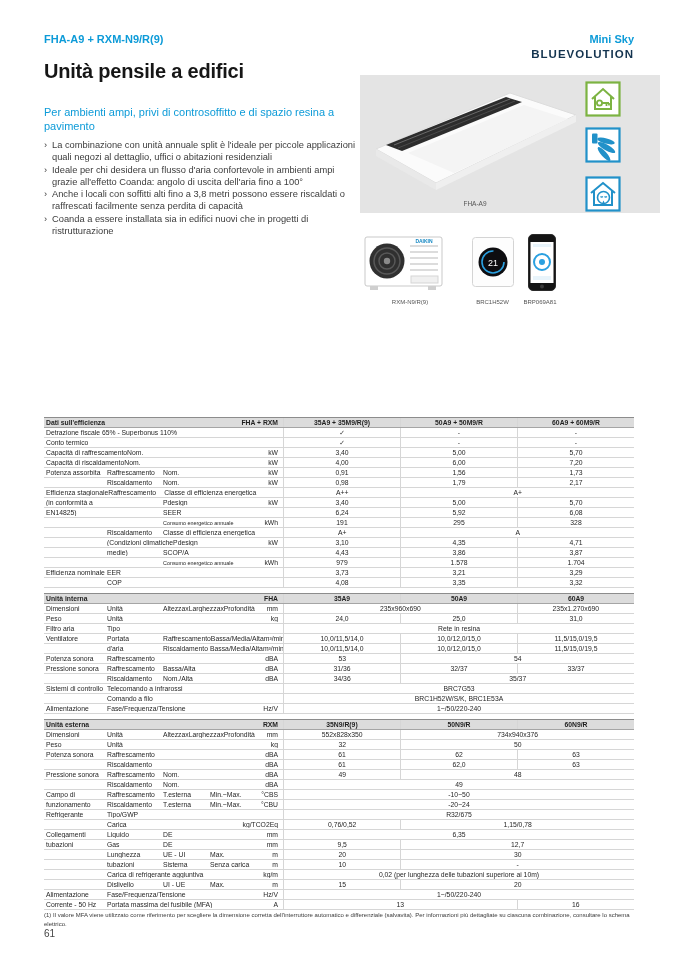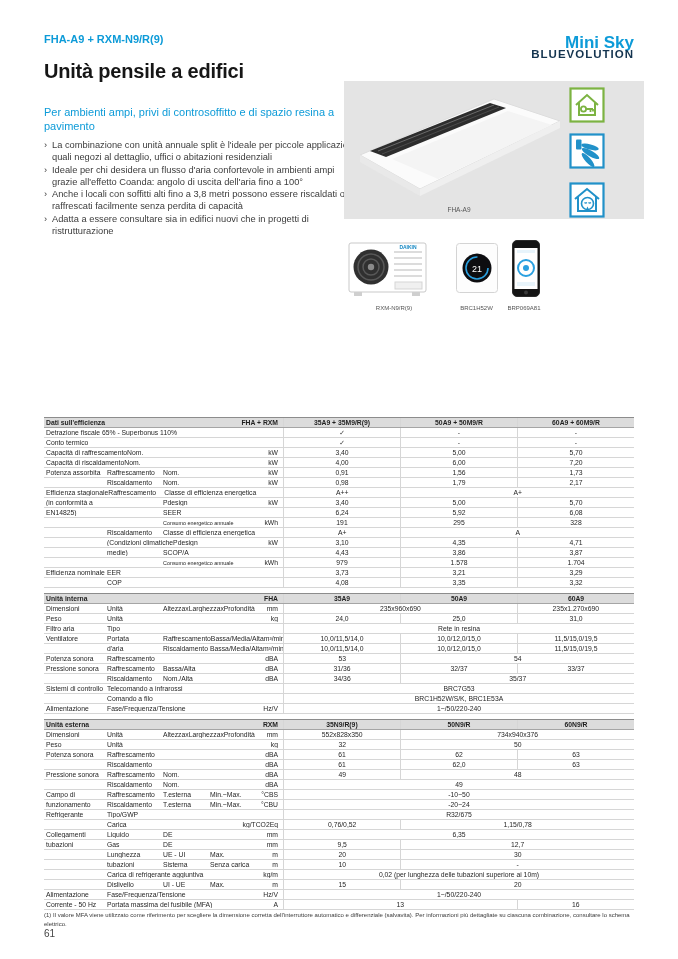--- a/index.html
+++ b/index.html
@@ -4,32 +4,32 @@
 <style>
   html,body{margin:0;padding:0;}
   body{
     width:678px;height:959px;position:relative;background:#ffffff;
     font-family:"Liberation Sans", sans-serif;color:#1f1f1f;overflow:hidden;
   }
   .abs{position:absolute;}
 
   
   .model-combo{left:44px;top:33px;font-size:11px;font-weight:bold;color:#0d9bd8;}
-  .family{right:44px;top:33px;font-size:17px;font-weight:bold;color:#0d9bd8;text-align:right;}
+  .family{right:44px;top:33px;font-size:11px;font-weight:bold;color:#0d9bd8;text-align:right;}
   .brand{right:44px;top:48px;font-size:11.5px;font-weight:bold;color:#14344f;letter-spacing:1px;text-align:right;}
   .title{left:44px;top:60px;font-size:20px;font-weight:bold;color:#161616;letter-spacing:-0.2px;}
   .subtitle{left:44px;top:106px;width:320px;font-size:11px;line-height:1.25;color:#0d9bd8;}
 
   
   .features{left:44px;top:139px;width:318px;margin:0;padding:0;list-style:none;}
   .features li{display:flex;font-size:9.3px;line-height:1.32;color:#3c3c3c;margin:0;}
   .features .marker{width:8px;flex-shrink:0;}
 
   
-  .media{left:344px;top:75px;width:300px;height:235px;margin-top:6px;}
+  .media{left:360px;top:75px;width:300px;height:235px;}
   .photo-bg{left:0;top:0;width:300px;height:138px;background:#e4e4e4;}
   .ceiling-unit{left:4px;top:6px;}
   .indoor-label{left:0;top:125px;width:230px;text-align:center;font-size:6.5px;color:#555;}
   .icon-box{left:225px;width:36px;height:36px;}
   .icon1{top:6px;} .icon2{top:52px;} .icon3{top:101px;}
   .outdoor-unit{left:4px;top:157px;}
   .controller{left:112px;top:162px;}
   .phone{left:168px;top:159px;}
   .prod-label{top:224px;font-size:6px;color:#555;text-align:center;}
   .lbl-outdoor{left:0;width:100px;}
@@ -70,21 +70,21 @@
     <li>
       <span class="marker">›</span>
       <span>Ideale per chi desidera un flusso d'aria confortevole in ambienti ampi grazie all'effetto Coanda: angolo di uscita dell'aria fino a 100°</span>
     </li>
     <li>
       <span class="marker">›</span>
       <span>Anche i locali con soffitti alti fino a 3,8 metri possono essere riscaldati o raffrescati facilmente senza perdita di capacità</span>
     </li>
     <li>
       <span class="marker">›</span>
-      <span>Adatta a essere consultare sia in edifici nuovi che in progetti di ristrutturazione</span>
+      <span>Coanda a essere installata sia in edifici nuovi che in progetti di ristrutturazione</span>
     </li>
   </ul>
 
 <div class="abs media">
   <div class="abs photo-bg"></div>
 
   <svg class="abs ceiling-unit" width="222" height="112" viewBox="0 0 222 112">
     <polygon points="12,68 146,12 212,34 72,102" fill="#fbfbfb" stroke="#ddd" stroke-width="1"></polygon>
     <polygon points="12,68 72,102 72,109 12,75" fill="#e9e9e9"></polygon>
     <polygon points="72,102 212,34 212,41 72,109" fill="#efefef"></polygon>

